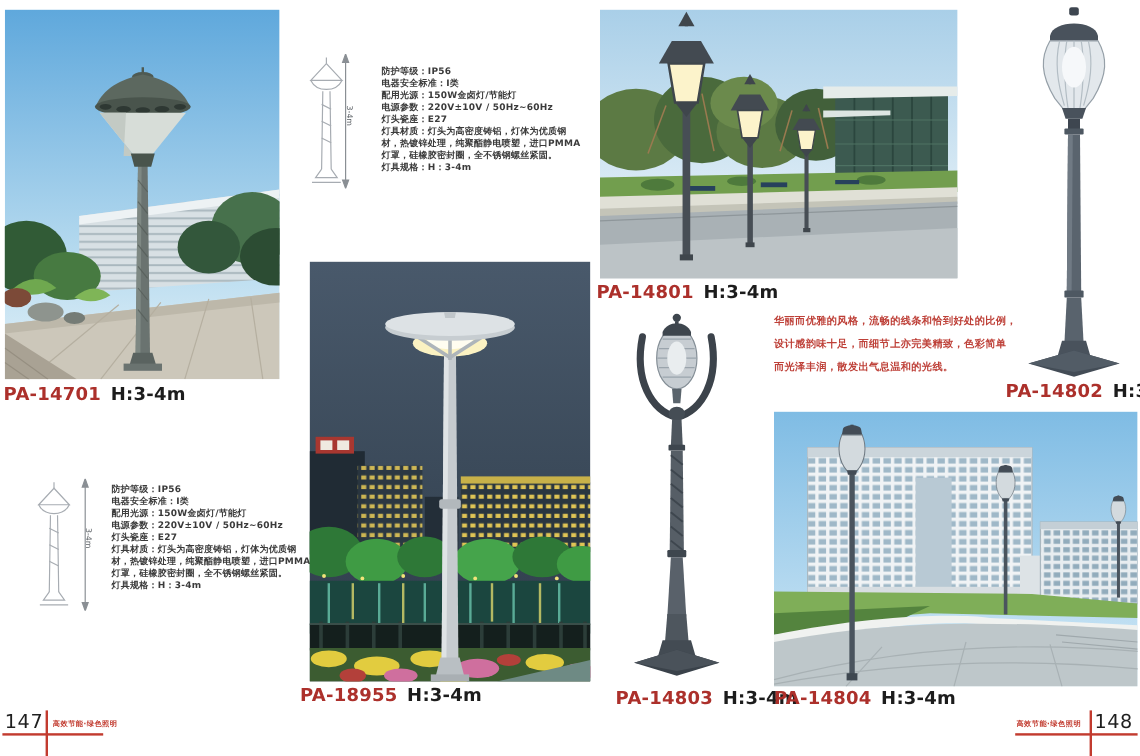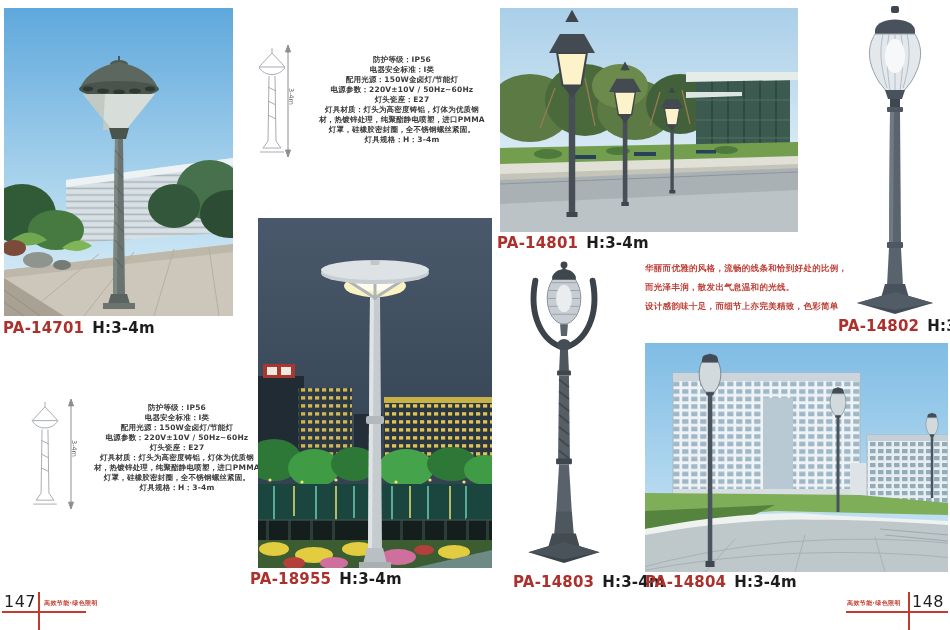--- a/index.html
+++ b/index.html
@@ -4,21 +4,21 @@
 <style>
   *{margin:0;padding:0;box-sizing:border-box}
   html,body{background:#ffffff}
   body{font-family:"DejaVu Sans","Liberation Sans",sans-serif}
   .spread{position:relative;width:950px;height:630px;background:#ffffff;overflow:hidden}
   figure{position:absolute;margin:0}
   figure svg{display:block;width:100%;height:100%}
   .plabel{position:absolute;font-size:15px;font-weight:bold;white-space:nowrap;letter-spacing:.2px}
   .plabel .code{color:var(--product-code,#AC302B);margin-right:8px}
   .plabel .ph{color:#1c1c1c}
-  .specs{position:absolute;width:168px;font-size:7.5px;line-height:10px;color:#3b3b3b;font-weight:600;letter-spacing:.2px;text-align:center}
+  .specs{position:absolute;width:168px;font-size:7.5px;line-height:10px;color:#3b3b3b;font-weight:600;letter-spacing:.2px;text-align:left}
   .desc{position:absolute;left:645px;top:259px;font-size:8.5px;font-weight:bold;color:var(--description-text,#BE4038);letter-spacing:.3px}
   .desc .dline{line-height:19px;white-space:nowrap}
   .dimlabel{position:absolute;font-size:6.5px;color:#5c6166;transform:rotate(90deg);transform-origin:left top;white-space:nowrap}
   .pageno{position:absolute;font-size:16px;font-weight:normal;color:#1f1f1f;letter-spacing:.5px}
   .slogan{position:absolute;font-size:6px;font-weight:bold;color:var(--footer-accent,#C23B2F);letter-spacing:.4px;white-space:nowrap}
   .rule-v{position:absolute;width:2px;background:var(--footer-accent,#C23B2F)}
   .rule-h{position:absolute;height:2px;background:var(--footer-accent,#C23B2F)}
 </style>
 </head>
 <body>
@@ -374,22 +374,22 @@
           <path d="M50,288 L88,299 L50,306 L12,299 Z" fill="#525C66"></path>
         </g>
       </svg>
     </figure>
     <div class="plabel" style="left:838px;top:317px">
       <span class="code">PA-14802</span><span class="ph">H:3-4m</span>
     </div>
 
     <div class="desc">
       <div class="dline">华丽而优雅的风格，流畅的线条和恰到好处的比例，</div>
+      <div class="dline">设计感韵味十足，而细节上亦完美精致，色彩简单</div>
       <div class="dline">而光泽丰润，散发出气息温和的光线。</div>
-      <div class="dline">设计感韵味十足，而细节上亦完美精致，色彩简单</div>
     </div>
 
     <figure style="left:518px;top:255px;width:92px;height:316px">
       <svg viewBox="0 0 92 320">
         <g>
           <ellipse cx="46" cy="44" rx="17" ry="26" fill="#C7CDD2" stroke="#848E96" stroke-width="1"></ellipse>
           <g stroke="#9AA4AC" stroke-width="1">
             <line x1="34" y1="28" x2="58" y2="28"></line>
               <line x1="31" y1="36" x2="61" y2="36"></line>
               <line x1="29.5" y1="44" x2="62.5" y2="44"></line>

